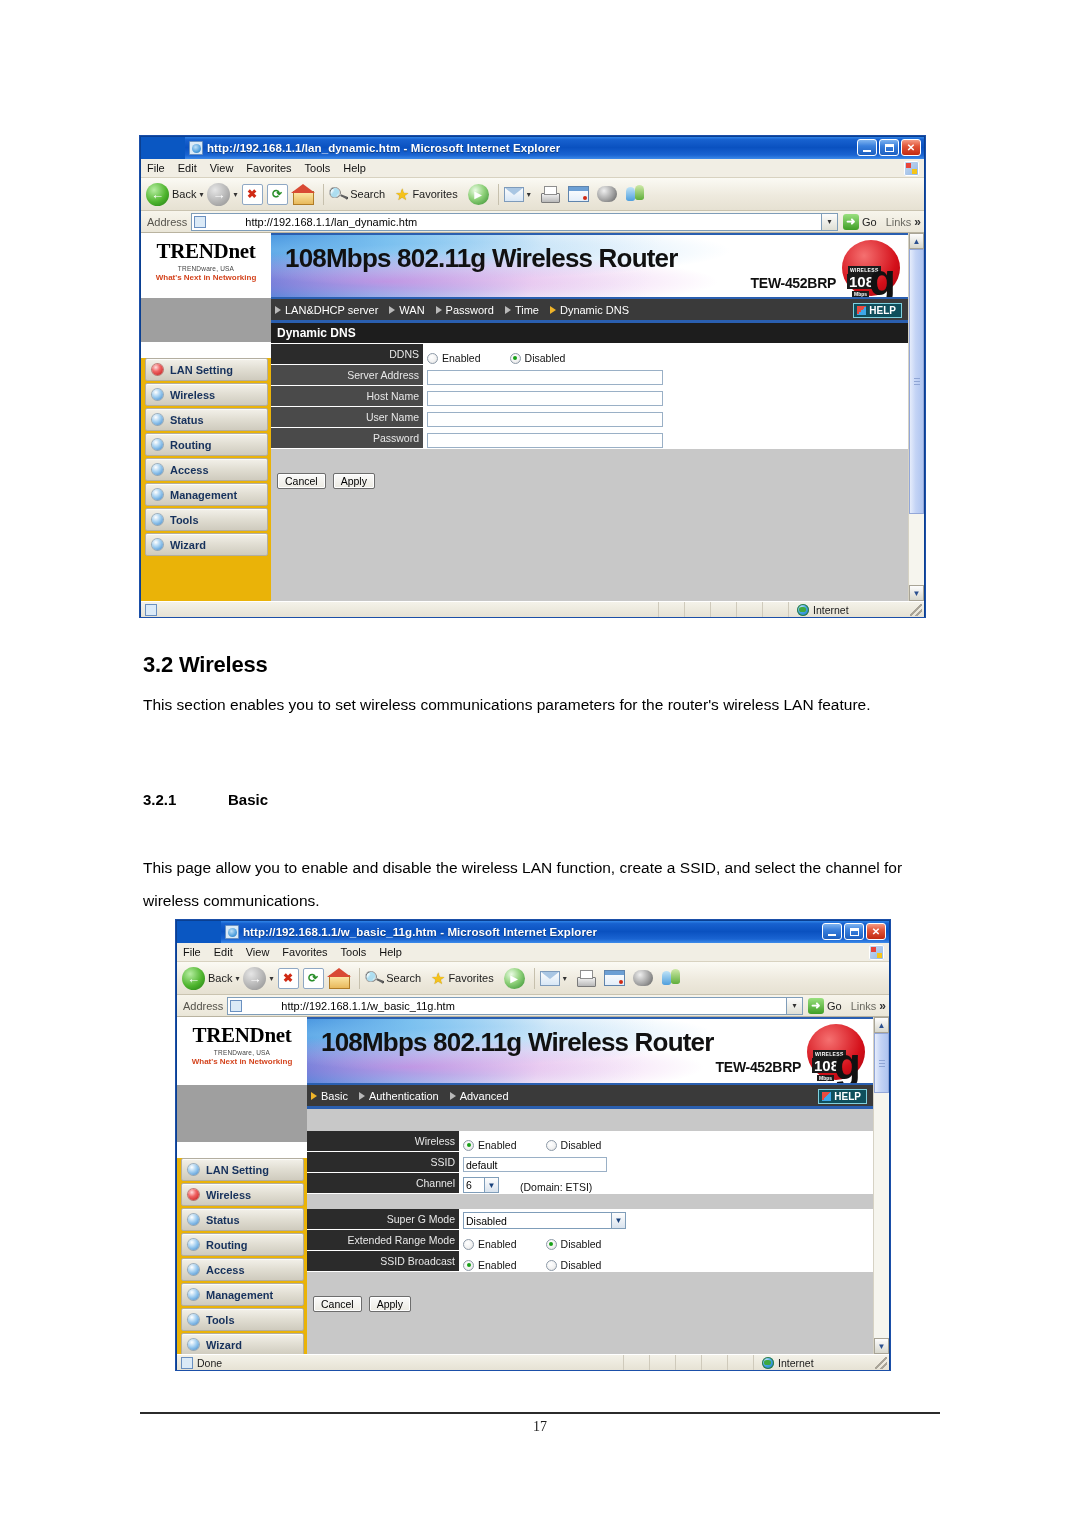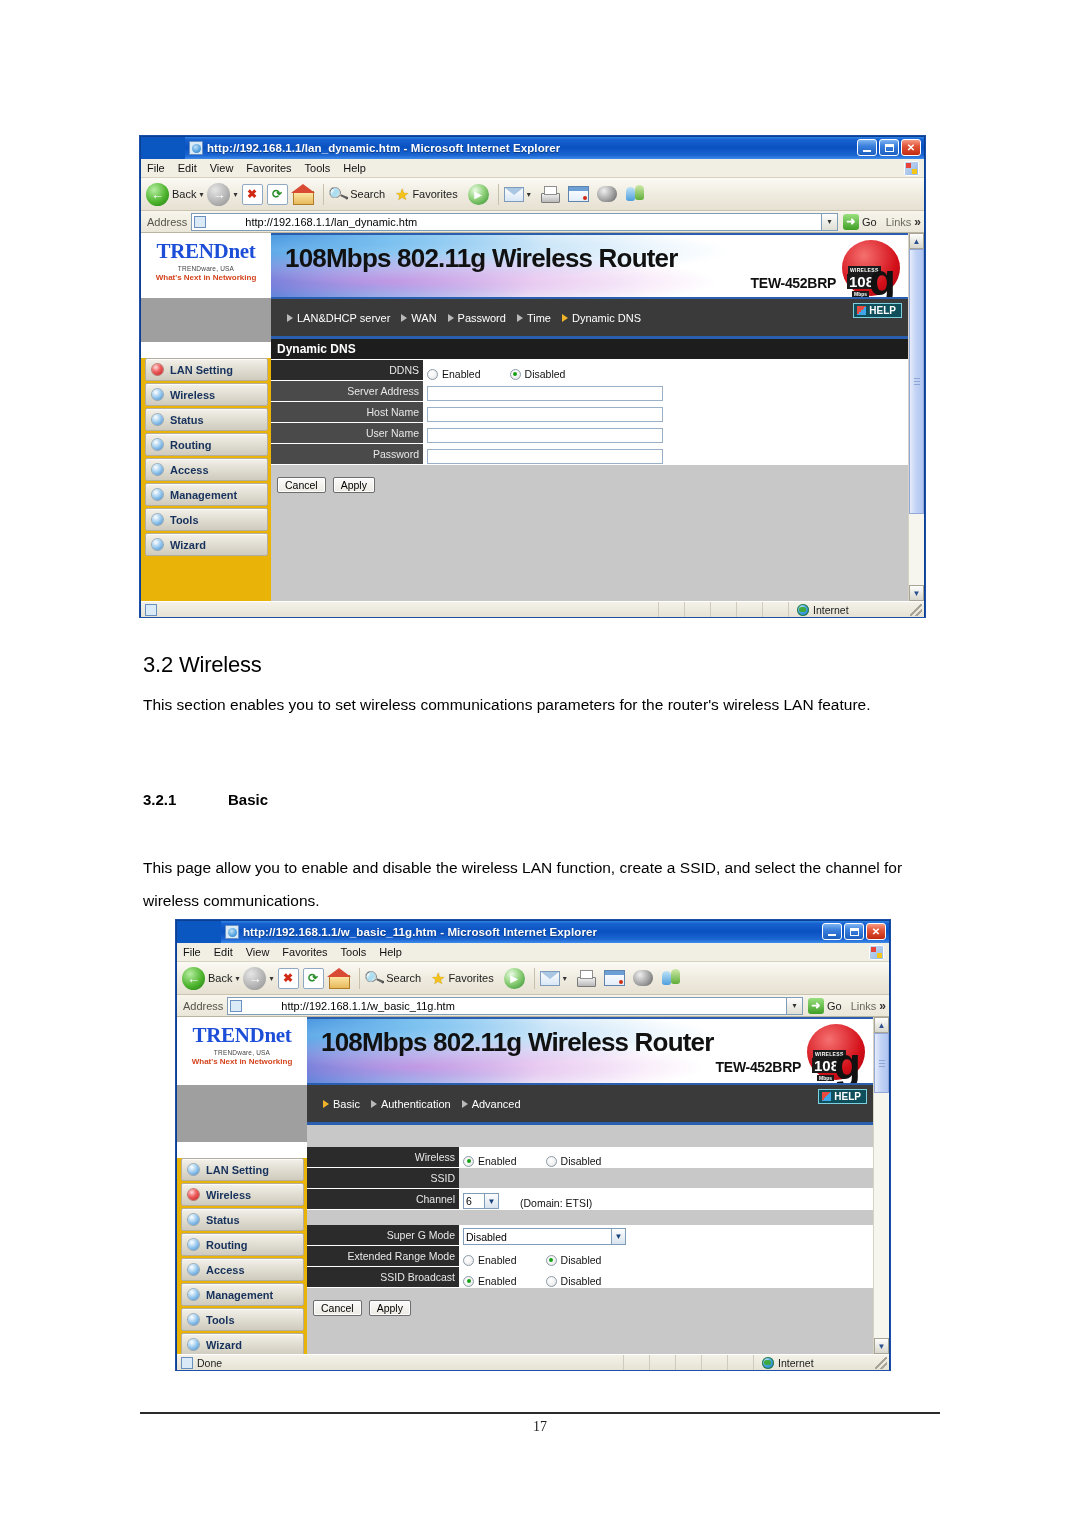--- a/index.html
+++ b/index.html
@@ -209,21 +209,21 @@
   }
   .router-body { display:flex; flex:1; min-width:0; }
 
   .router-left { width:130px; flex:0 0 130px; background:#ffffff; }
   .brand {
     background:#fff; text-align:center; padding-top:6px;
     border-bottom:1px solid #ffffff;
   }
   .brand-name {
     font-family:"Liberation Serif", serif;
-    font-size:21px; font-weight:bold; color:#1d4ed8; letter-spacing:-0.3px;
+    font-size:21px; font-weight:bold; color:#000000; letter-spacing:-0.3px;
     position:relative; display:inline-block;
   }
   .brand-sub1 { font-size:6.5px;color:#444; letter-spacing:.2px; margin-top:1px; }
   .brand-sub2 { font-size:8px;color:#d4451f; font-weight:bold; margin-top:1px; }
 
   .sidebar-gray { background:#9f9f9f; }
   .nav-list { background:#eab308; padding:0 3px 0 4px;margin-top:16px; }
   .nav-item {
     height:23px; margin-bottom:2px;
     background:linear-gradient(180deg,#f3f1ea 0%,#e2dfd4 45%,#cfcbbe 100%);
@@ -282,22 +282,22 @@
   .badge-mbps{
     position:absolute;left:10px;top:37px;font-size:5px;color:#fff;font-weight:bold;
     background:#1b1b1b;padding:0 2px;
   }
   .badge-g{
     position:absolute;right:4px;top:4px;font-size:44px;color:#111;font-weight:bold;line-height:44px;
     font-family:"Liberation Sans", sans-serif;
   }
 
   .tabbar {
-    background:#3a3a3a; height:40px;
-    display:flex; align-items:center; padding-left:16px; position:relative;
+    background:#3a3a3a; height:24px;
+    display:flex; align-items:center; padding-left:4px; position:relative;
     border-bottom:3px solid #2a5fb0;
   }
   .tab { display:flex;align-items:center;margin-right:11px;white-space:nowrap; }
   .tri { width:0;height:0;border-top:4px solid transparent;border-bottom:4px solid transparent;border-left:6px solid #b9b9b9;margin-right:4px; }
   .tri.active { border-left-color:#f0b429; }
   .tab-label { font-size:11px;color:#ffffff; }
   .help-badge {
     position:absolute;right:6px;top:4px;
     background:#0f4f5c;border:1px solid #7fd0de;
     color:#fff;font-size:10px;font-weight:bold;
@@ -347,21 +347,21 @@
     padding-left:2px; position:relative;
   }
   .selectbox .sel-caret {
     position:absolute;right:0;top:0;bottom:0;width:14px;
     background:linear-gradient(180deg,#fdfdfd,#d9e3ee);
     border-left:1px solid #7f9db9;
     display:flex;align-items:center;justify-content:center;font-size:8px;color:#17407a;
   }
   .inline-note { font-size:10.5px;color:#111; }
   .spacer-row { height:13px; background:#c8c8c8; }
-  .btn-row { padding:12px 0 8px 6px; background:#c8c8c8; display:flex; gap:7px; }
+  .btn-row { padding:24px 0 8px 6px; background:#c8c8c8; display:flex; gap:7px; }
   .btn {
     font-size:10.5px; color:#000;
     background:linear-gradient(180deg,#fbfbfb 0%,#eceae2 100%);
     border:1px solid #6d6d6d; border-radius:2px;
     padding:1px 7px; box-shadow:inset 0 0 0 1px #fff;
   }
   .filler { flex:1; background:#c8c8c8; }
 
   
   .vscroll {
@@ -409,21 +409,21 @@
   }
   .grip {
     width:12px;height:12px;margin-left:4px;
     background:
       linear-gradient(135deg,transparent 45%,#a9a498 45%,#a9a498 55%,transparent 55%),
       linear-gradient(135deg,transparent 70%,#a9a498 70%,#a9a498 80%,transparent 80%);
   }
 
   
   .doc-h2 {
-    position:absolute; font-size:22px; font-weight:normal; color:#000;
+    position:absolute; font-size:22px; font-weight:bold; color:#000;
     font-family:"Liberation Sans", sans-serif; letter-spacing:-0.2px;
   }
   .doc-p {
     position:absolute; font-size:15.5px; color:#000; line-height:33px;
     font-family:"Liberation Sans", sans-serif;
   }
   .doc-h3 {
     position:absolute; font-size:15px; font-weight:bold; color:#000;
     font-family:"Liberation Sans", sans-serif;
   }
@@ -898,20 +898,23 @@
               </span>
               <span class="radio-grp">
                 <span class="radio"></span>
                 <span class="radio-label">Disabled</span>
               </span>
             </div>
           </div>
 
           <div class="frow">
             <div class="fname dark">SSID</div>
+            <div class="fval">
+              <span class="txtfield filled" style="width:144px;">default</span>
+            </div>
           </div>
 
           <div class="frow">
             <div class="fname dark">Channel</div>
             <div class="fval">
               <span class="selectbox" style="width:36px;">
                 <span>6</span>
                 <span class="sel-caret">▼</span>
               </span>
               <span class="inline-note">(Domain: ETSI)</span>

